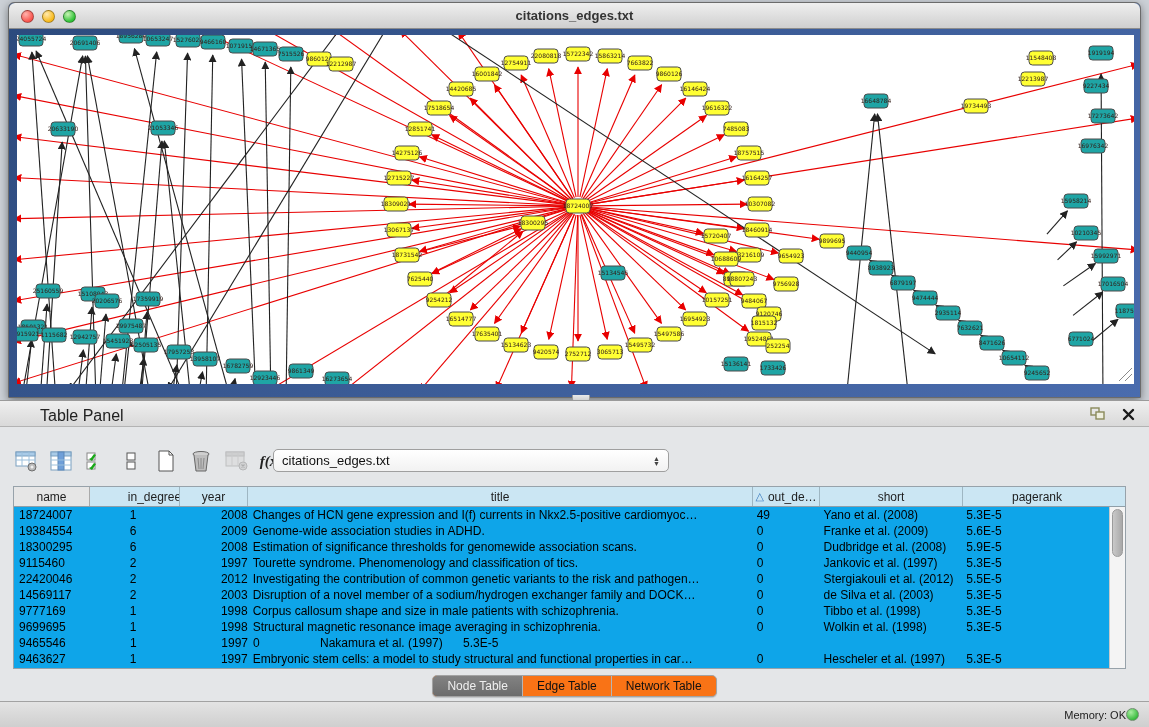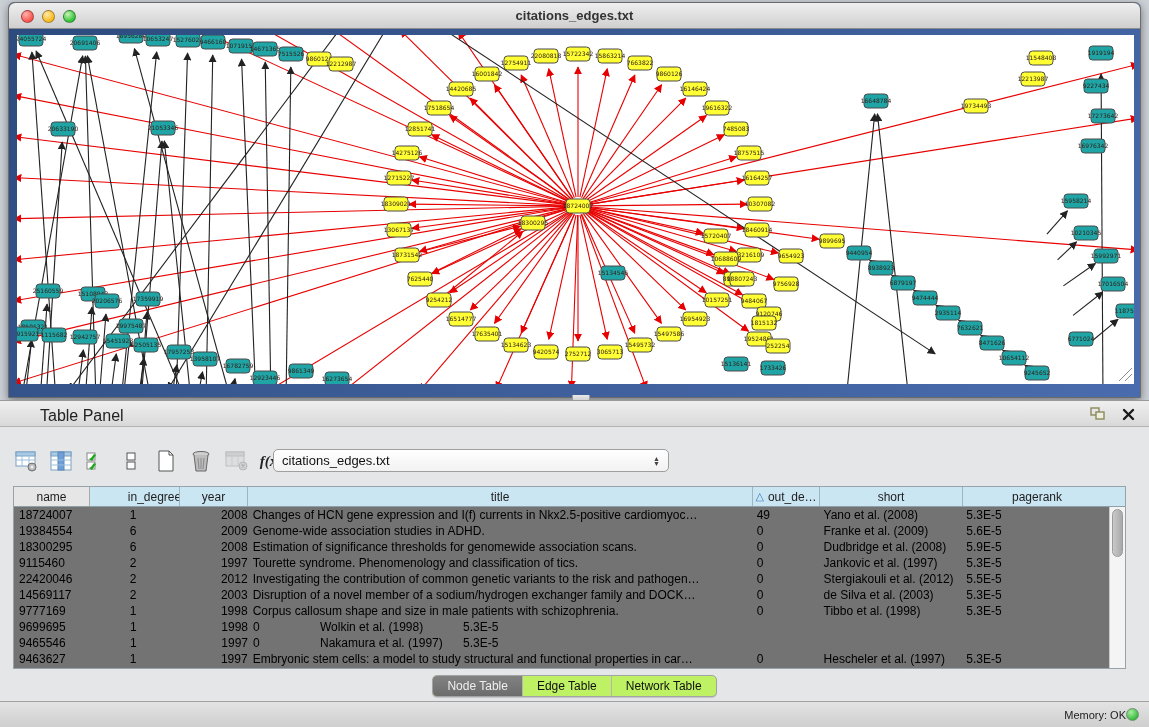--- a/index.html
+++ b/index.html
@@ -41,40 +41,40 @@
   .toolbar { position:absolute; left:14px; top:44px; height:32px; display:flex;
     align-items:center; gap:11px; }
   .tool-btn { width:24px; height:26px; display:flex; align-items:center; justify-content:center; }
   .combo { position:absolute; left:273px; top:48px; width:396px; height:23px;
     background:linear-gradient(#ffffff,#f2f2f2); border:1px solid #9f9f9f; border-radius:5px;
     display:flex; align-items:center; padding:0 8px; font-size:13px; color:#111; }
   .combo .combo-arrows { margin-left:auto; display:flex; flex-direction:column; line-height:5px;
     font-size:7px; color:#444; }
 
   #data-table { position:absolute; left:13px; top:85px; width:1113px; height:183px;
-    background:#737373; border:1px solid #97a2aa; font-size:12px; }
+    background:#0ea5e9; border:1px solid #97a2aa; font-size:12px; }
   .thead { display:flex; height:20px; background:#cbe6f3; border-bottom:1px solid #8f9fa8; }
   .th { border-right:1px solid #9eb6c2; display:flex; align-items:center; justify-content:center;
     color:#1d1d1d; overflow:hidden; white-space:nowrap; }
   .th.name-col { background:#e6e6e6; border-right:1px solid #aaa; }
   .sort-tri { color:#3a7abf; margin-right:4px; font-size:11px; }
   .tbody { position:absolute; left:0; top:20px; right:16px; bottom:0; overflow:hidden; }
   .trow { display:flex; height:16px; line-height:16px; color:#000; }
   .td { padding-left:5px; overflow:hidden; white-space:nowrap; text-overflow:ellipsis; }
   .c0{width:76px;} .c1{width:90px;padding-left:40px;} .c2{width:68px;text-align:right;} .c3{width:505px;}
   .c4{width:67px;} .c5{width:143px;} .c6{width:148px;}
   .th.c6{width:148px;} 
   .vscroll { position:absolute; right:0; top:20px; bottom:0; width:16px;
     background:#f4f4f4; border-left:1px solid #c9c9c9; }
   .vthumb { position:absolute; left:2px; top:2px; width:11px; height:48px; border-radius:6px;
     background:linear-gradient(90deg,#c9c9c9,#a9a9a9); border:1px solid #9b9b9b; }
 
   .tab-bar { position:absolute; left:0; top:274px; width:100%; display:flex; justify-content:center; }
   .segment { display:flex; border:1px solid #a3a3a3; border-radius:5px; overflow:hidden;
-    background:#bef264; box-shadow:0 1px 1px rgba(0,0,0,.15);text-align:center; }
+    background:#f97316; box-shadow:0 1px 1px rgba(0,0,0,.15);text-align:center; }
   .seg-btn { padding:3px 14px; font-size:12px; color:#111; border-right:1px solid #b5b5b5; }
   .seg-btn:last-child { border-right:none; }
   .seg-btn.selected { background:linear-gradient(#828282,#6c6c6c); color:#efefef; }
 
   .status-bar { position:absolute; left:0; bottom:0; width:100%; height:26px;
     background:linear-gradient(#e3e3e3,#cfcfcf); border-top:1px solid #a2a2a2;
     display:flex; align-items:center; justify-content:flex-end; padding-right:10px; }
   .status-bar .mem-label { font-size:11px; color:#222; }
   .mem-dot { width:13px; height:13px; border-radius:50%; border:1px solid #6f8f6f;
     background:radial-gradient(circle at 35% 30%, #a8eda0, #34b93a 75%); }
@@ -828,20 +828,21 @@
             <span class="td c2">1998</span>
             <span class="td c3">Corpus callosum shape and size in male patients with schizophrenia.</span>
             <span class="td c4">0</span>
             <span class="td c5">Tibbo et al. (1998)</span>
             <span class="td c6">5.3E-5</span>
           </div>
           <div class="trow">
             <span class="td c0">9699695</span>
             <span class="td c1">1</span>
             <span class="td c2">1998</span>
+            <span class="td c3">Structural magnetic resonance image averaging in schizophrenia.</span>
             <span class="td c4">0</span>
             <span class="td c5">Wolkin et al. (1998)</span>
             <span class="td c6">5.3E-5</span>
           </div>
           <div class="trow">
             <span class="td c0">9465546</span>
             <span class="td c1">1</span>
             <span class="td c2">1997</span>
             <span class="td c4">0</span>
             <span class="td c5">Nakamura et al. (1997)</span>

